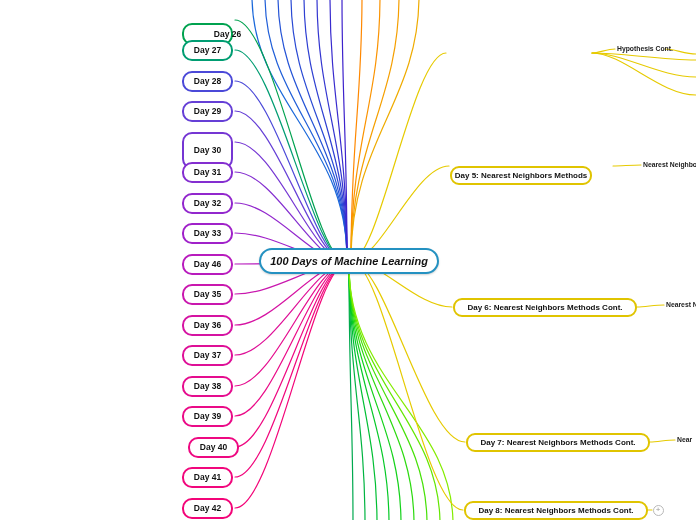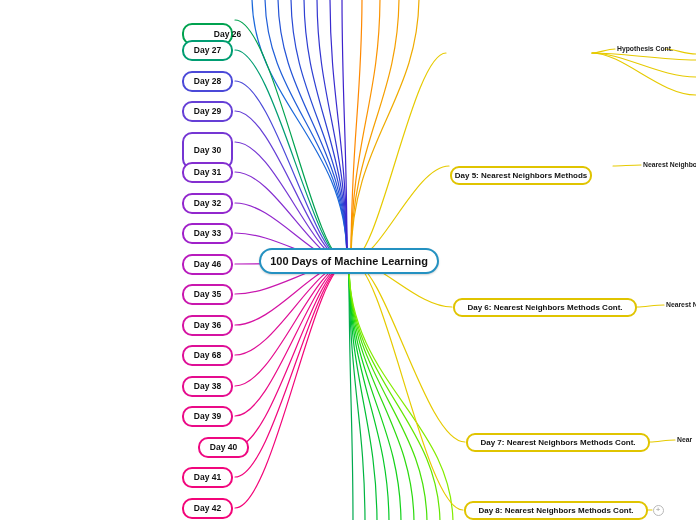--- a/index.html
+++ b/index.html
@@ -6,21 +6,21 @@
   body{font-family:"Liberation Sans",sans-serif;}
   #canvas{position:relative;width:696px;height:520px;overflow:hidden;background:#ffffff;}
   #links{position:absolute;left:0;top:0;z-index:1;}
   .node{
     position:absolute;background:#fff;border:2px solid #000;z-index:3;
     display:flex;align-items:center;justify-content:center;
     font-weight:700;color:#121212;box-sizing:border-box;white-space:nowrap;
   }
   .left-node{border-radius:10px;font-size:8.5px;}
   .right-node{border-radius:9px;font-size:8px;padding:0 4px;overflow:hidden;}
-  .center-node{border-radius:13px;font-size:11px;z-index:5;box-shadow:0 1px 2px rgba(0,0,0,.18);}
+  .center-node{border-radius:13px;font-size:11px;z-index:5;box-shadow:0 1px 2px rgba(0,0,0,.18);font-style:italic;}
   .edge-topic{position:absolute;z-index:3;font-size:6.8px;font-weight:700;color:#222;white-space:nowrap;}
   .badge{
     position:absolute;z-index:4;width:11px;height:11px;border:1.2px solid #b9b9b9;border-radius:50%;
     background:#fff;color:#9a9a9a;font-size:8px;line-height:8.5px;text-align:center;box-sizing:border-box;
     font-weight:400;
   }
 </style>
 </head>
 <body>
 
@@ -84,24 +84,24 @@
     <div class="node left-node" style="left: 182px; top: 39.5px; width: 51px; height: 21px; border-color: rgb(0, 157, 114);">Day 27</div>
     <div class="node left-node" style="left: 182px; top: 70.5px; width: 51px; height: 21px; border-color: rgb(75, 73, 216);">Day 28</div>
     <div class="node left-node" style="left: 182px; top: 100.5px; width: 51px; height: 21px; border-color: rgb(101, 63, 214);">Day 29</div>
     <div class="node left-node" style="left: 182px; top: 131.5px; width: 51px; height: 37px; border-color: rgb(117, 54, 211);">Day 30</div>
     <div class="node left-node" style="left: 182px; top: 161.5px; width: 51px; height: 21px; border-color: rgb(132, 46, 208);">Day 31</div>
     <div class="node left-node" style="left: 182px; top: 192.5px; width: 51px; height: 21px; border-color: rgb(146, 39, 205);">Day 32</div>
     <div class="node left-node" style="left: 182px; top: 222.5px; width: 51px; height: 21px; border-color: rgb(160, 33, 201); text-align: center;">Day 33</div>
     <div class="node left-node" style="left: 182px; top: 253.5px; width: 51px; height: 21px; border-color: rgb(184, 27, 189);">Day 46</div>
     <div class="node left-node" style="left: 182px; top: 283.5px; width: 51px; height: 21px; border-color: rgb(201, 23, 174);">Day 35</div>
     <div class="node left-node" style="left: 182px; top: 314.5px; width: 51px; height: 21px; border-color: rgb(213, 19, 162);">Day 36</div>
-    <div class="node left-node" style="left: 182px; top: 344.5px; width: 51px; height: 21px; border-color: rgb(222, 15, 151);">Day 68</div>
+    <div class="node left-node" style="left: 182px; top: 344.5px; width: 51px; height: 21px; border-color: rgb(222, 15, 151);">Day 37</div>
     <div class="node left-node" style="left: 182px; top: 375.5px; width: 51px; height: 21px; border-color: rgb(229, 12, 142);">Day 38</div>
     <div class="node left-node" style="left: 182px; top: 405.5px; width: 51px; height: 21px; border-color: rgb(234, 10, 135);">Day 39</div>
-    <div class="node left-node" style="left: 198px; top: 436.5px; width: 51px; height: 21px; border-color: rgb(238, 8, 129);">Day 40</div>
+    <div class="node left-node" style="left: 188px; top: 436.5px; width: 51px; height: 21px; border-color: rgb(238, 8, 129);">Day 40</div>
     <div class="node left-node" style="left: 182px; top: 466.5px; width: 51px; height: 21px; border-color: rgb(241, 6, 124);">Day 41</div>
     <div class="node left-node" style="left: 182px; top: 497.5px; width: 51px; height: 21px; border-color: rgb(243, 4, 120);">Day 42</div>
     <div class="node right-node" style="left: 450px; top: 156.5px; width: 142px; height: 19px; border-color: rgb(224, 196, 0); margin-top: 9px;">Day 5: Nearest Neighbors Methods</div>
     <div class="node right-node" style="left: 453px; top: 297.5px; width: 184px; height: 19px; border-color: rgb(224, 196, 0); text-align: center;">Day 6: Nearest Neighbors Methods Cont.</div>
     <div class="node right-node" style="left: 466px; top: 432.5px; width: 184px; height: 19px; border-color: rgb(224, 196, 0);">Day 7: Nearest Neighbors Methods Cont.</div>
     <div class="node right-node" style="left: 464px; top: 500.5px; width: 184px; height: 19px; border-color: rgb(224, 196, 0);">Day 8: Nearest Neighbors Methods Cont.</div>
     <div class="edge-topic" style="left: 617px; top: 45px;">Hypothesis Cont.</div>
     <div class="edge-topic" style="left: 643px; top: 161px;">Nearest Neighbors M</div>
     <div class="edge-topic" style="left: 666px; top: 301px;">Nearest N</div>
     <div class="edge-topic" style="left: 677px; top: 436px;">Near</div>

